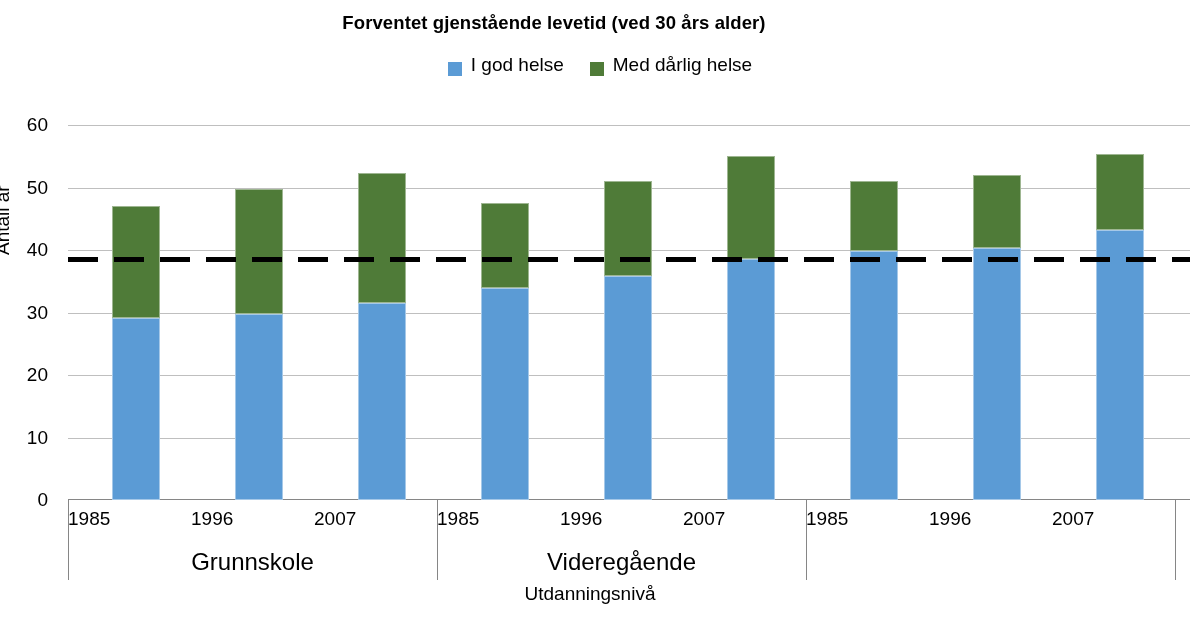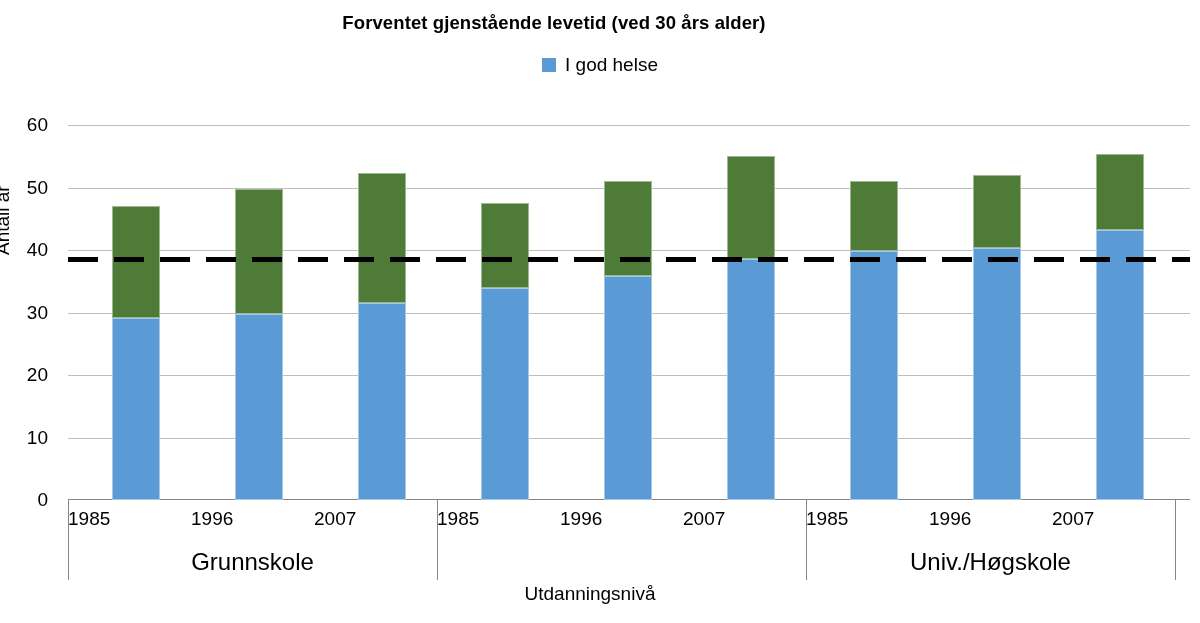--- a/index.html
+++ b/index.html
@@ -35,21 +35,21 @@
     left: 0;
     width: 1200px;
     display: flex;
     justify-content: center;
     align-items: center;
     gap: 26px;
     font-size: 19px;
   }
   .legend-item {
     display: flex;
-    align-items: center;
+    align-items: flex-end;
     gap: 9px;
   }
   .legend-swatch {
     width: 14px;
     height: 14px;
     display: inline-block;
   }
   .legend-line {
     display: inline-block;
     width: 46px;
@@ -180,20 +180,24 @@
 </style>
 </head>
 <body>
 
 <div id="chart-title">Forventet gjenstående levetid (ved 30 års alder)</div>
 
 <div id="legend">
   <div class="legend-item">
     <span class="legend-swatch" id="sw0" style="background: rgb(91, 155, 213);"></span>
     <span>I god helse</span>
+  </div>
+  <div class="legend-item">
+    <span class="legend-swatch" id="sw1" style="background: rgb(79, 123, 56);"></span>
+    <span>Med dårlig helse</span>
   </div>
 </div>
 
 <div id="y-axis-title">Antall år</div>
 
 <div id="plot">
 
   <div class="axis-base"></div>
 <div class="ytick" style="top: 375px;">0</div>
     <div class="gridline" style="top: 312.5px; background: rgb(191, 191, 191);"></div>
@@ -255,16 +259,16 @@
     <div class="cat-label" style="left: 0px;">1985</div>
     <div class="cat-label" style="left: 123px;">1996</div>
     <div class="cat-label" style="left: 246px;">2007</div>
     <div class="cat-label" style="left: 369px;">1985</div>
     <div class="cat-label" style="left: 492px;">1996</div>
     <div class="cat-label" style="left: 615px;">2007</div>
     <div class="cat-label" style="left: 738px;">1985</div>
     <div class="cat-label" style="left: 861px;">1996</div>
     <div class="cat-label" style="left: 984px;">2007</div>
     <div class="group-label" style="left: 0px; width: 369px;">Grunnskole</div>
-    <div class="group-label" style="left: 738px; width: 369px;">Univ./Høgskole</div>
+    <div class="group-label" style="left: 369px; width: 369px;">Videregående</div>
   </div>
 
 <div id="x-axis-title">Utdanningsnivå</div>
 
 </body></html>

